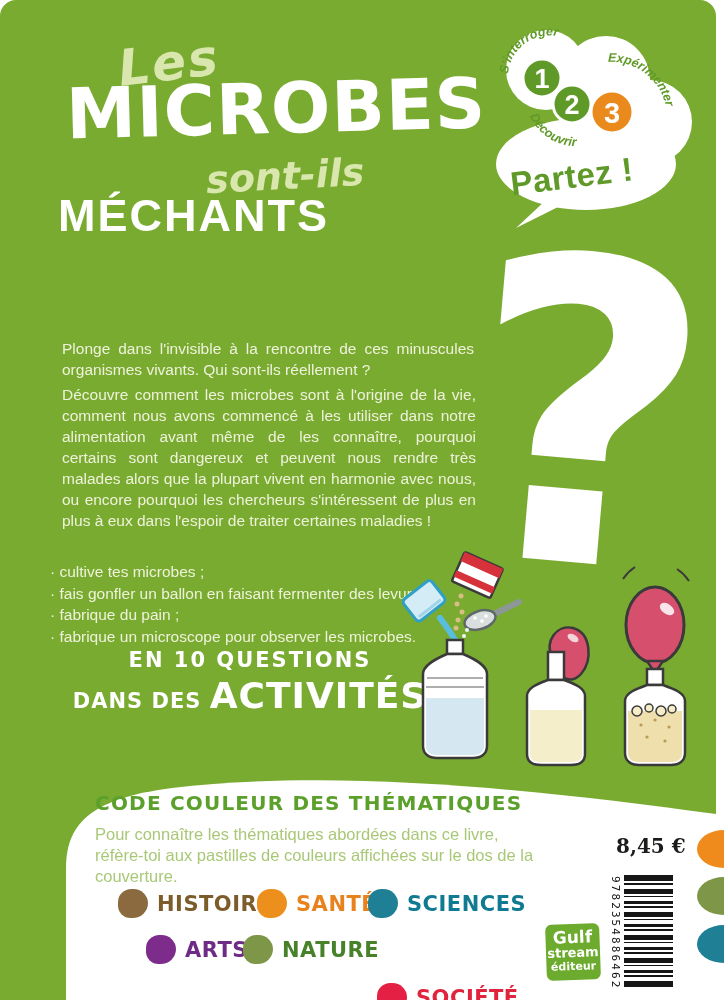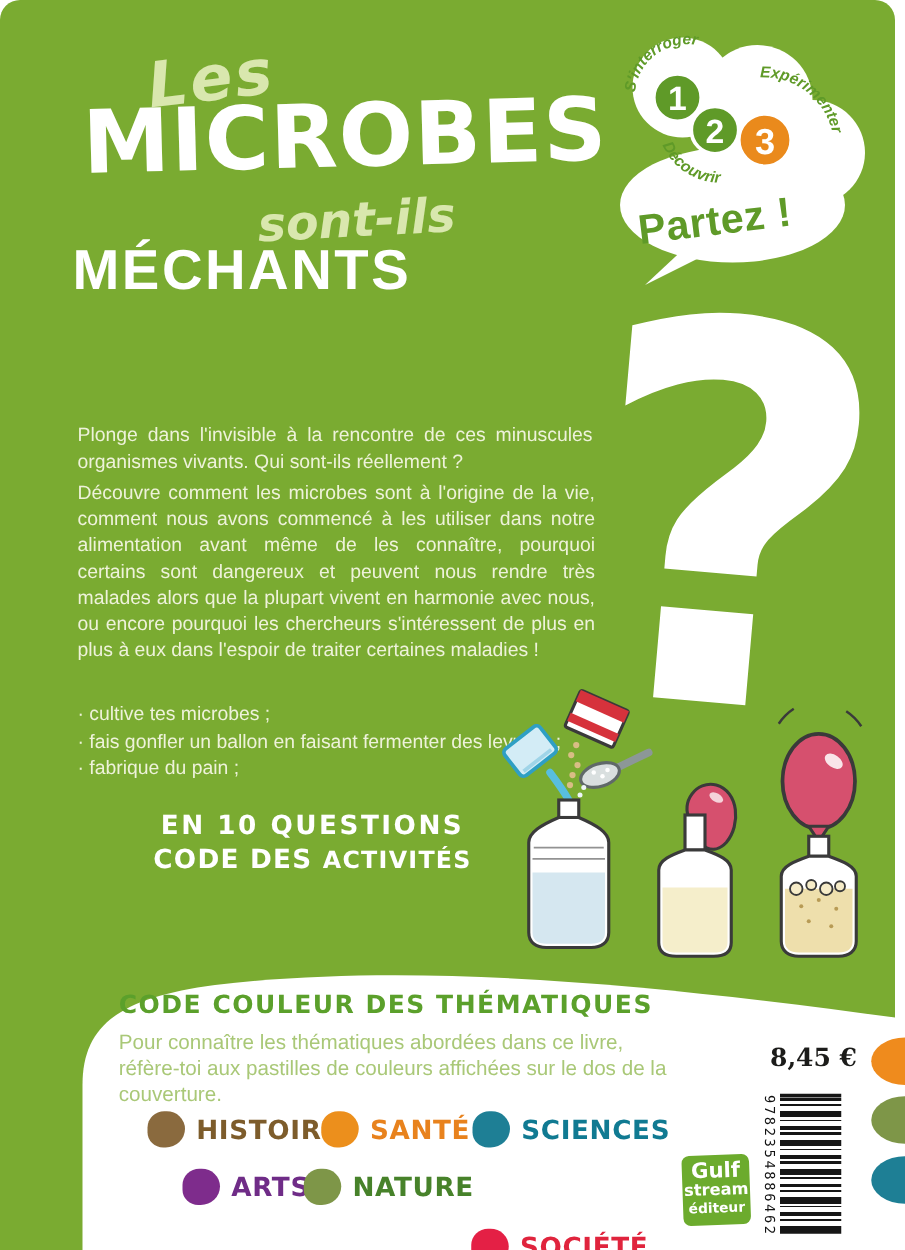--- a/index.html
+++ b/index.html
@@ -14,26 +14,26 @@
   .title-main { position:absolute; left:66px; top:68px; font-size:70px; font-weight:bold; color:#fff; letter-spacing:1px; font-family:"DejaVu Sans",sans-serif; transform:rotate(-1.5deg); }
   .title-sontils { position:absolute; left:206px; top:154px; font-size:38px; color:#d9e7ae; transform:rotate(-3deg); }
   .title-sub { position:absolute; left:58px; top:190px; font-size:45px; font-weight:bold; color:#fff; letter-spacing:2px; font-family:Liberation Sans, sans-serif; }
 
   .intro { position:absolute; left:62px; top:260px; width:412px; font-size:16.5px; line-height:1.42; color:#dcebb0; text-align:justify; }
   .para { position:absolute; color:#eef2da; font-size:15.5px; line-height:1.36; text-align:justify; }
   #para-plonge { left:62px; top:338px; width:412px; }
   #para-decouvre { left:62px; top:384px; width:414px; }
 
   .act-heading { position:absolute; left:62px; top:520px; width:440px; color:#fff; font-weight:bold; font-size:16px; letter-spacing:1.2px; line-height:1.35; font-family:"DejaVu Sans",sans-serif; }
-  .act-list { position:absolute; left:62px; top:561px; width:430px; list-style:none; color:#eef2da; font-size:15.5px; line-height:1.4; }
+  .act-list { position:absolute; left:50px; top:561px; width:430px; list-style:none; color:#eef2da; font-size:15.5px; line-height:1.4; }
 
   .tagline { position:absolute; left:70px; top:648px; width:360px; text-align:center; color:#fff; font-family:"DejaVu Sans",sans-serif; }
   .tagline-l1 { font-size:21px; font-weight:bold; letter-spacing:2px; }
   .tagline-l2 { font-size:21px; font-weight:bold; letter-spacing:1px; margin-top:3px; }
-  .tagline-l2 .big { font-size:19px; }
+  .tagline-l2 .big { font-size:36px; }
 
   .badge-svg { position:absolute; left:486px; top:14px; }
   .qmark-svg { position:absolute; left:452px; top:222px; }
   .bottles-svg { position:absolute; left:395px; top:540px; }
   .blob-svg { position:absolute; left:0; top:756px; }
 
   .f-heading { position:absolute; left:95px; top:791px; font-size:20px; font-weight:bold; color:#5ba02b; letter-spacing:1.2px; font-family:"DejaVu Sans",sans-serif; }
   .f-desc { position:absolute; left:95px; top:824px; width:448px; font-size:16.5px; color:#a9c877; line-height:1.28; }
 
   .legend-item { position:absolute; display:flex; align-items:center; gap:9px; }
@@ -93,26 +93,27 @@
       <text x="24" y="172" font-size="33" font-weight="bold" fill="#5f9a28" transform="rotate(-7 100 160)" letter-spacing="0.5">Partez !</text>
     </svg>
 
     <p class="para" id="para-plonge">Plonge dans l'invisible à la rencontre de ces minuscules organismes vivants. Qui sont-ils réellement ?</p>
     <p class="para" id="para-decouvre">Découvre comment les microbes sont à l'origine de la vie, comment nous avons commencé à les utiliser dans notre alimentation avant même de les connaître, pourquoi certains sont dangereux et peuvent nous rendre très malades alors que la plupart vivent en harmonie avec nous, ou encore pourquoi les chercheurs s'intéressent de plus en plus à eux dans l'espoir de traiter certaines maladies !</p>
 
     <ul class="act-list">
       <li>· cultive tes microbes ;</li>
       <li>· fais gonfler un ballon en faisant fermenter des levures ;</li>
       <li>· fabrique du pain ;</li>
+      <li>· fabrique un microscope pour observer les microbes.</li>
     </ul>
 
     <div class="tagline">
       <div class="tagline-l1">EN 10 QUESTIONS</div>
       <div class="tagline-l2">
-        <span>CODE DES</span>
+        <span>DANS DES</span>
         <span class="big">ACTIVITÉS</span>
       </div>
     </div>
 
     <svg class="qmark-svg" width="252" height="380" viewBox="0 0 252 380">
       <text x="12" y="340" font-size="420" font-weight="bold" fill="#ffffff" font-family="DejaVu Sans, sans-serif" transform="rotate(5 126 190)">?</text>
     </svg>
 
     <svg class="bottles-svg" width="315" height="228" viewBox="0 0 315 228">
 
@@ -191,21 +192,21 @@
   <div class="f-desc">Pour connaître les thématiques abordées dans ce livre, réfère-toi aux pastilles de couleurs affichées sur le dos de la couverture.</div>
 
   <div class="legend-item" style="left:118px; top:889px;">
     <span class="dot" style="background-color: rgb(138, 106, 62);"></span>
     <span class="legend-label" style="color: rgb(125, 92, 43);">HISTOIRE</span>
   </div>
   <div class="legend-item" style="left:257px; top:889px;">
     <span class="dot" style="background-color: rgb(236, 143, 28);"></span>
     <span class="legend-label" style="color: rgb(232, 130, 29);">SANTÉ</span>
   </div>
-  <div class="legend-item" style="left:378px; top:889px;">
+  <div class="legend-item" style="left:368px; top:889px;">
     <span class="dot" style="background-color: rgb(30, 127, 149);"></span>
     <span class="legend-label" style="color: rgb(16, 122, 146);">SCIENCES</span>
   </div>
   <div class="legend-item" style="left:146px; top:935px;">
     <span class="dot" style="background-color: rgb(126, 44, 140);"></span>
     <span class="legend-label" style="color: rgb(111, 44, 135);">ARTS</span>
   </div>
   <div class="legend-item" style="left:243px; top:935px;">
     <span class="dot" style="background-color: rgb(126, 150, 72);"></span>
     <span class="legend-label" style="color: rgb(71, 130, 42);">NATURE</span>

